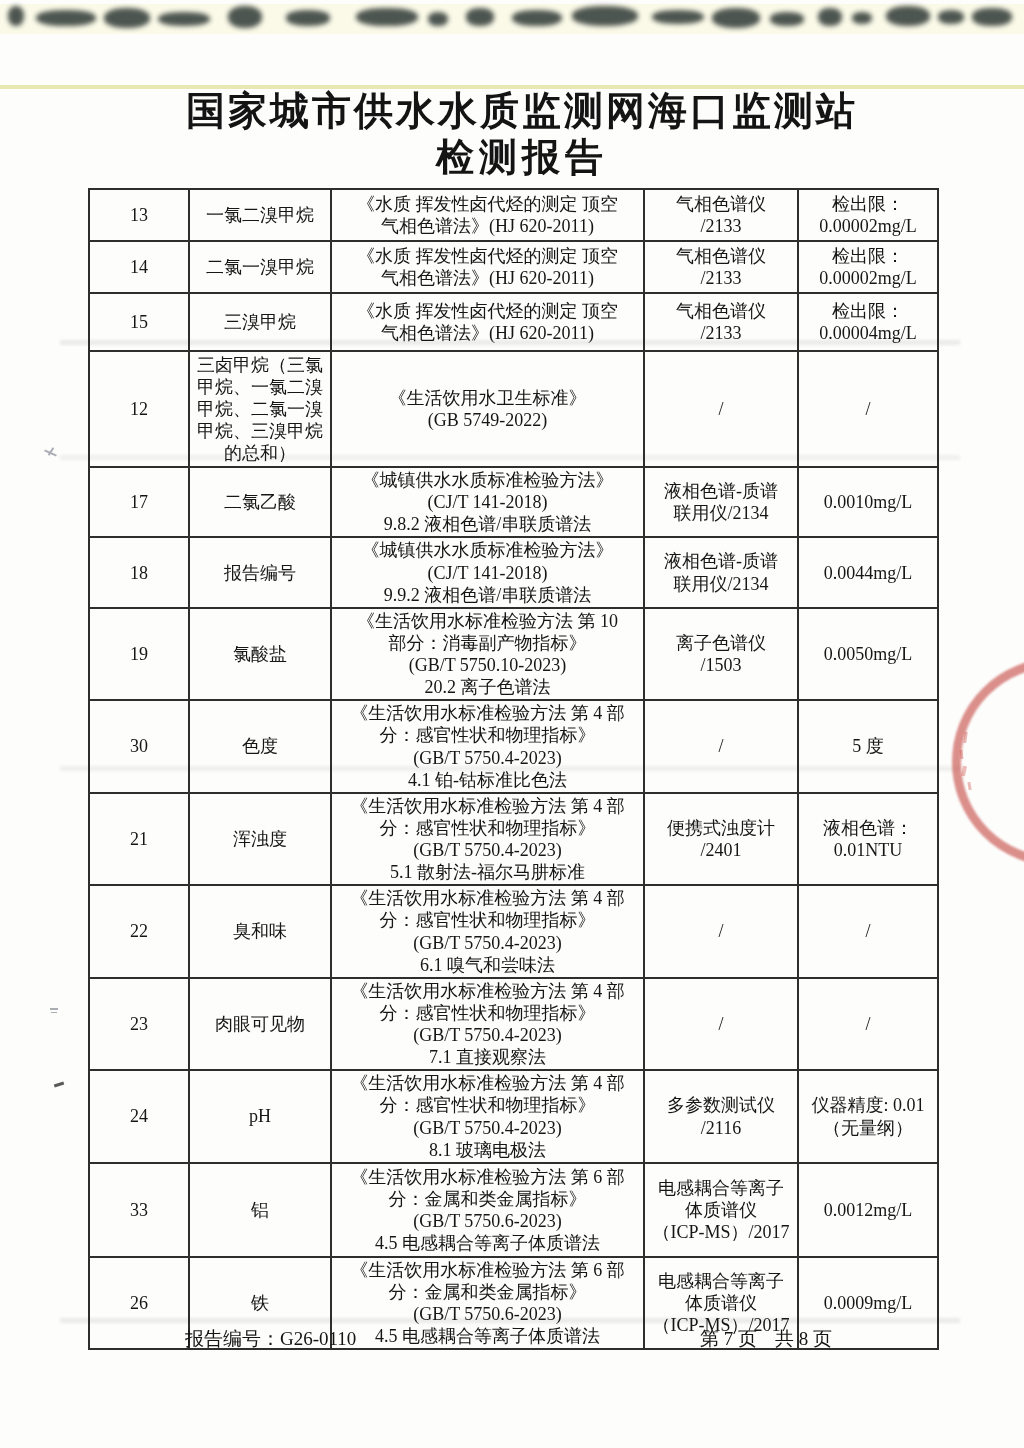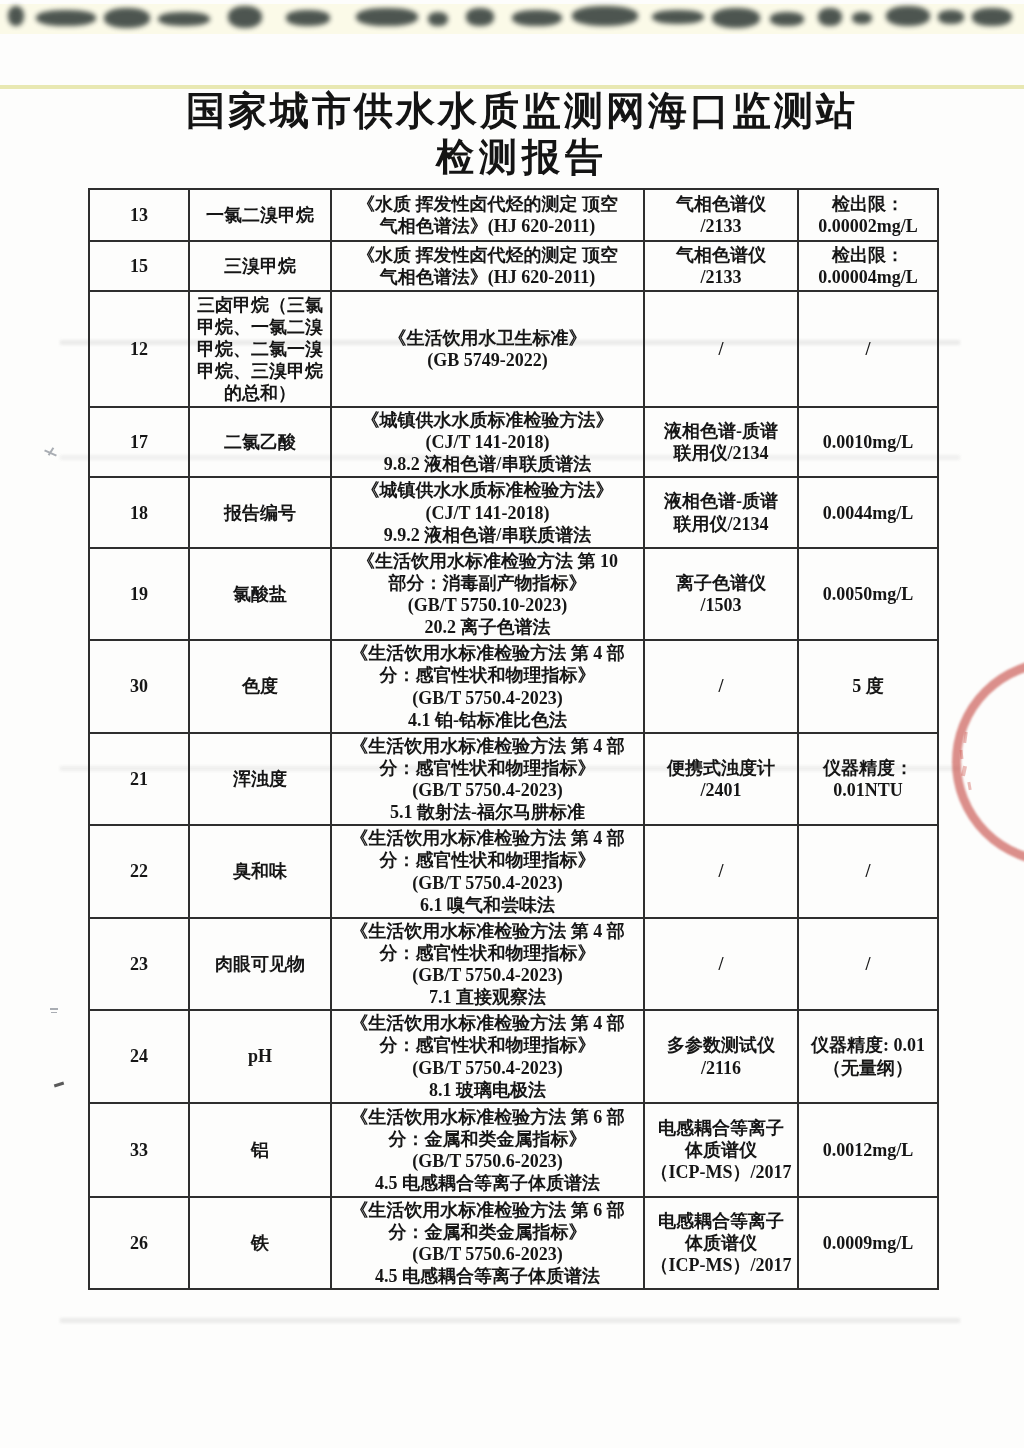--- a/index.html
+++ b/index.html
@@ -19,21 +19,21 @@
     background:#e7e7ae; opacity:.95; }
   .smudge { position:absolute; height:5px; background:rgba(110,110,110,.12);
     filter:blur(1.5px); }
   
   .title-block { position:absolute; left:0; top:88px; width:1024px;
     text-align:center; transform:translateX(10px); }
   .title-1 { font-size:39px; font-weight:bold; letter-spacing:3px; line-height:46px; }
   .title-2 { font-size:38px; font-weight:bold; letter-spacing:5px; line-height:46px; }
   
   table.report { position:absolute; left:88px; top:188px; width:849px;
-    border-collapse:collapse; table-layout:fixed;font-weight:bold; }
+    border-collapse:collapse; table-layout:fixed; }
   table.report td {
     border:2px solid #2e2e2e; text-align:center; vertical-align:middle;
     font-size:18px; line-height:1.23; padding:1px 3px;
     white-space:pre-line; color:#161616;
   }
   td.no { font-size:19px; }
   
   .footer { position:absolute; left:0; top:1326px; width:1024px; height:30px;
     font-size:19px; }
   .report-no { position:absolute; left:185px; top:0; }
@@ -99,21 +99,31 @@
       <tr style="height:52px">
         <td class="no">13</td>
         <td>一氯二溴甲烷</td>
         <td>《水质 挥发性卤代烃的测定 顶空
 气相色谱法》(HJ 620-2011)</td>
         <td>气相色谱仪
 /2133</td>
         <td>检出限：
 0.00002mg/L</td>
       </tr>
-      <tr style="height:50px">
+      <tr style="height:52px">
+        <td class="no">14</td>
+        <td>二氯一溴甲烷</td>
+        <td>《水质 挥发性卤代烃的测定 顶空
+气相色谱法》(HJ 620-2011)</td>
+        <td>气相色谱仪
+/2133</td>
+        <td>检出限：
+0.00002mg/L</td>
+      </tr>
+      <tr style="height:58px">
         <td class="no">15</td>
         <td>三溴甲烷</td>
         <td>《水质 挥发性卤代烃的测定 顶空
 气相色谱法》(HJ 620-2011)</td>
         <td>气相色谱仪
 /2133</td>
         <td>检出限：
 0.00004mg/L</td>
       </tr>
       <tr style="height:116px">
@@ -171,21 +181,21 @@
       </tr>
       <tr style="height:90px">
         <td class="no">21</td>
         <td>浑浊度</td>
         <td>《生活饮用水标准检验方法 第 4 部
 分：感官性状和物理指标》
 (GB/T 5750.4-2023)
 5.1 散射法-福尔马肼标准</td>
         <td>便携式浊度计
 /2401</td>
-        <td>仪器精度：
+        <td>液相色谱：
 0.01NTU</td>
       </tr>
       <tr style="height:90px">
         <td class="no">22</td>
         <td>臭和味</td>
         <td>《生活饮用水标准检验方法 第 4 部
 分：感官性状和物理指标》
 (GB/T 5750.4-2023)
 6.1 嗅气和尝味法</td>
         <td>/</td>
@@ -233,20 +243,24 @@
 (GB/T 5750.6-2023)
 4.5 电感耦合等离子体质谱法</td>
         <td>电感耦合等离子
 体质谱仪
 （ICP-MS）/2017</td>
         <td>0.0009mg/L</td>
       </tr>
     </tbody>
   </table>
 
+  <div class="footer">
+    <span class="report-no"><span>报告编号：</span><span>G26-0110</span></span>
+    <span class="page-info"><span>第 7 页</span><span class="sep"></span><span>共 8 页</span></span>
+  </div>
 
   <div class="stamp-arc"></div>
   <div class="stamp-tick" style="left:964px;top:732px;width:3px;height:11px;transform:rotate(8deg)"></div>
   <div class="stamp-tick" style="left:960px;top:750px;width:3px;height:9px;transform:rotate(-6deg)"></div>
   <div class="stamp-tick" style="left:962px;top:766px;width:4px;height:10px;transform:rotate(12deg)"></div>
   <div class="stamp-tick" style="left:968px;top:782px;width:3px;height:8px;transform:rotate(-10deg)"></div>
 
   <div class="pmark" style="left:44px;top:452px;width:13px;height:2px;transform:rotate(24deg)"></div>
   <div class="pmark" style="left:50px;top:447px;width:2px;height:9px;transform:rotate(32deg)"></div>
   <div class="pmark" style="left:50px;top:1008px;width:8px;height:2px"></div>

